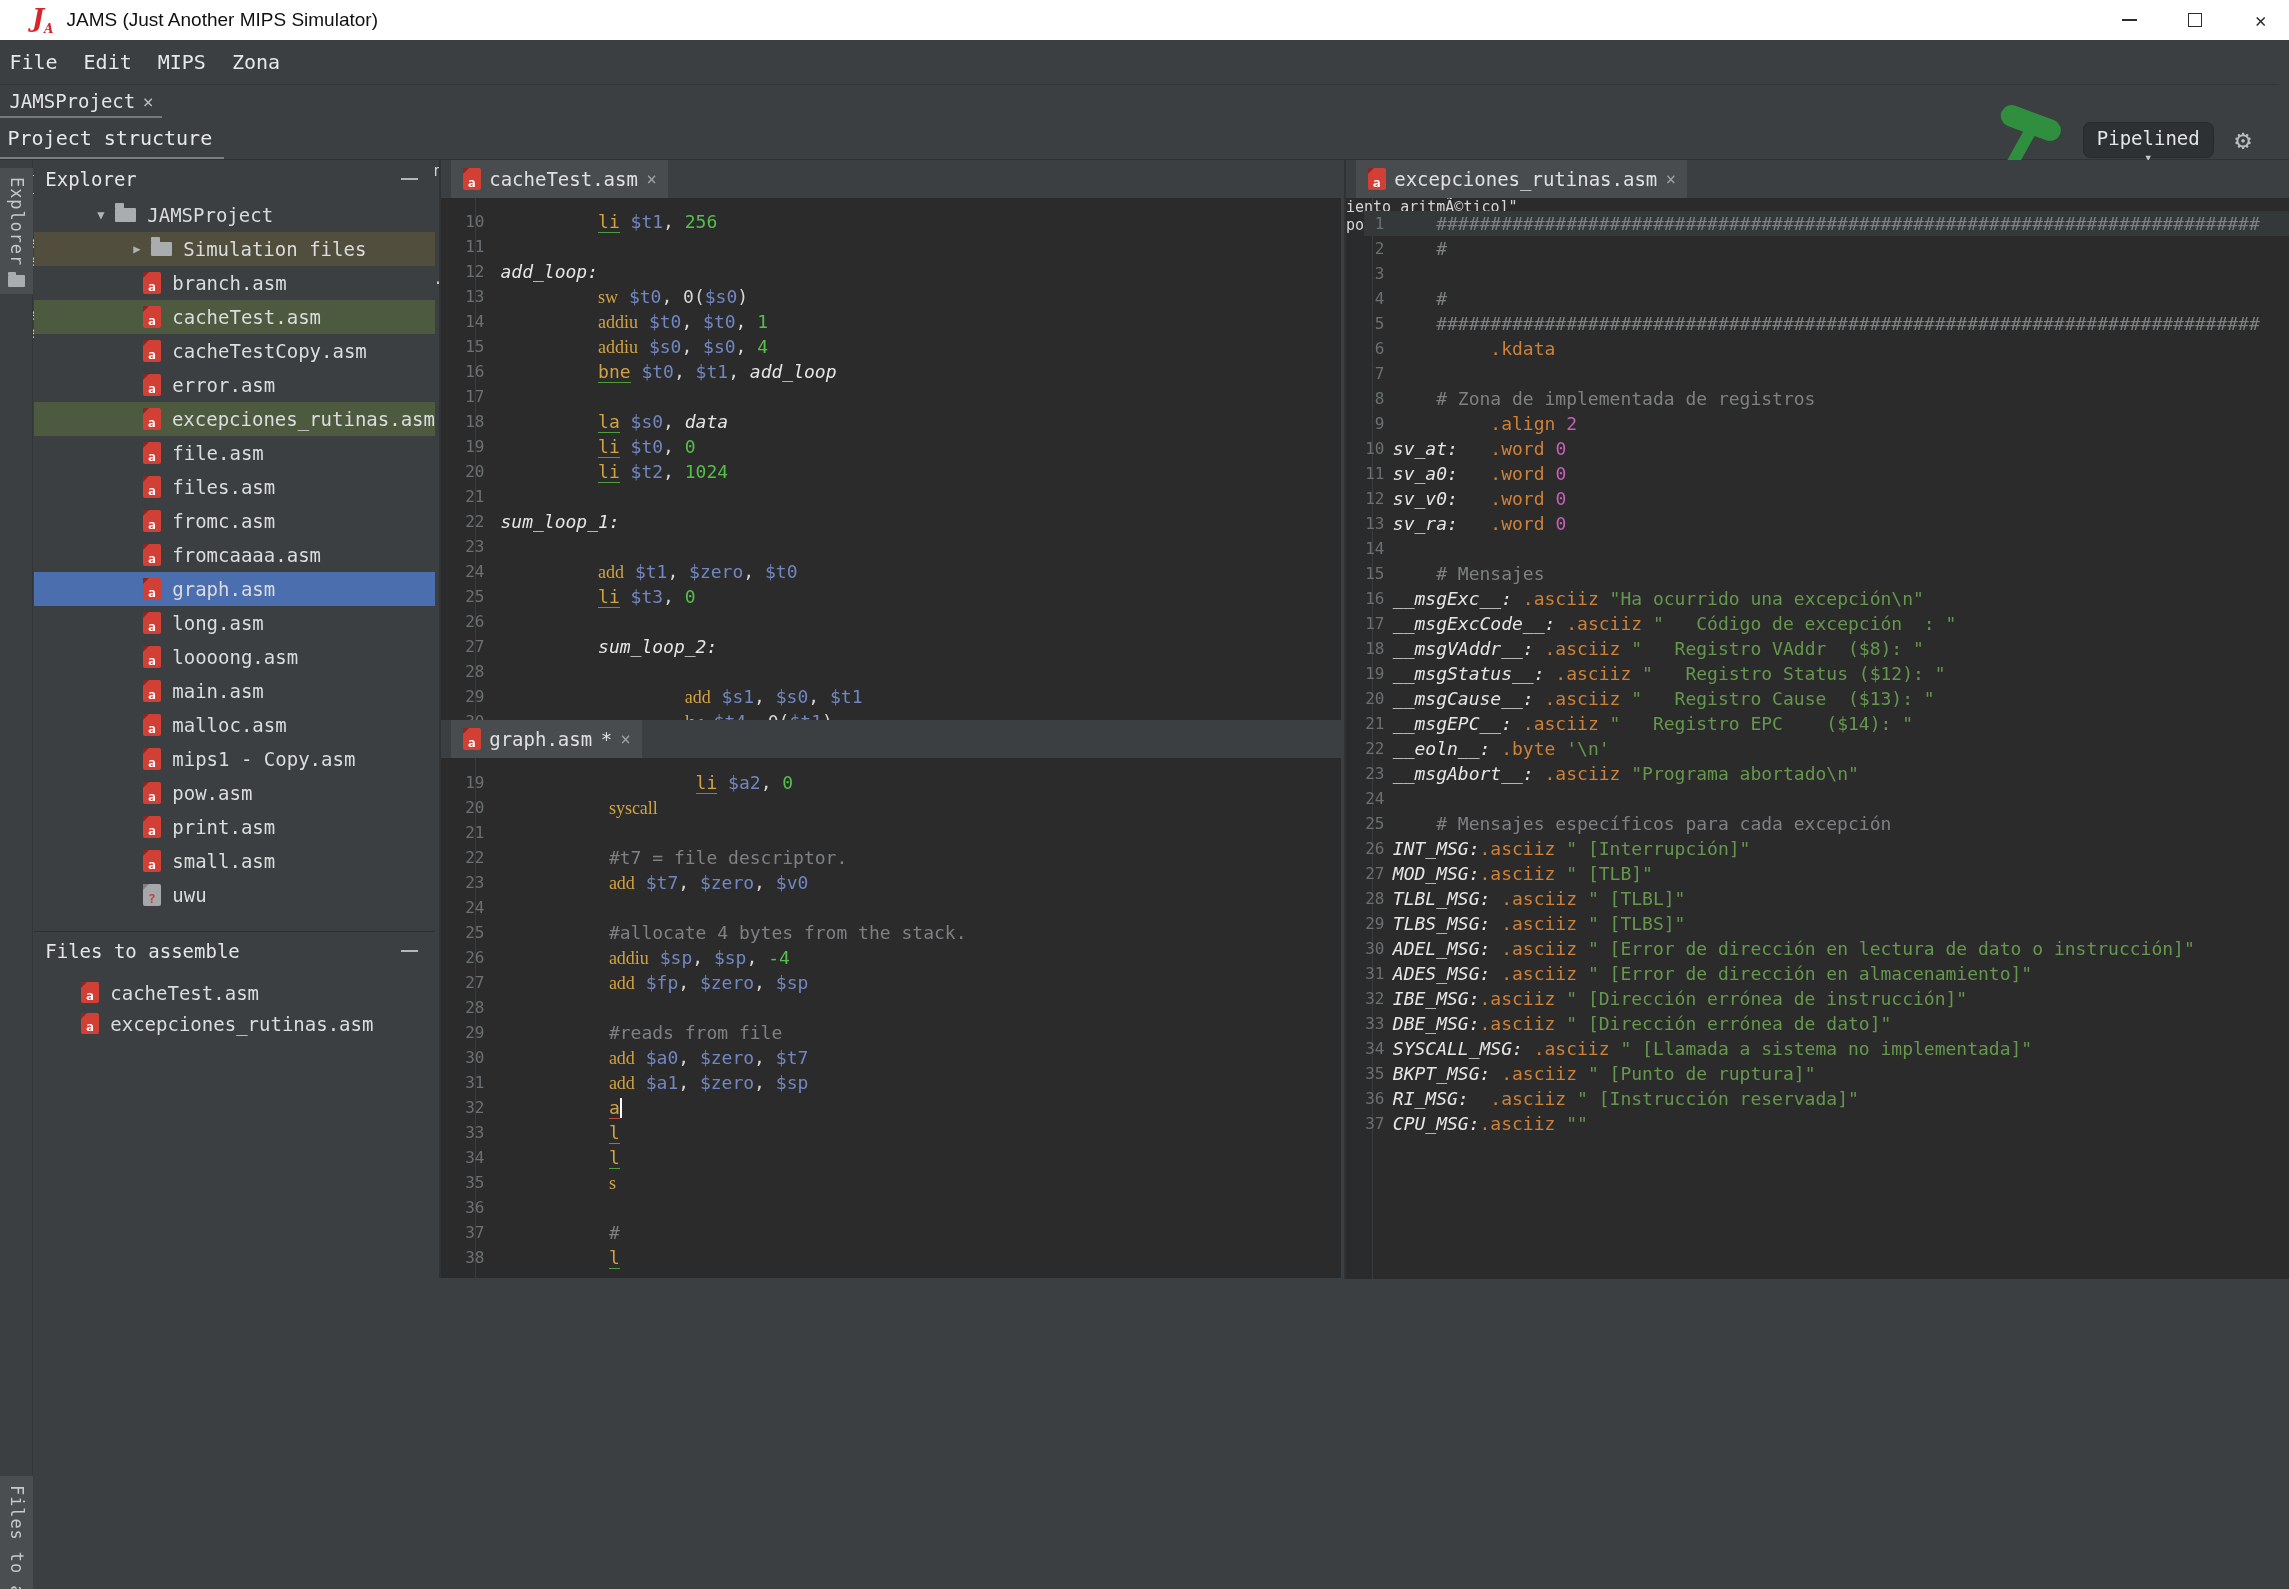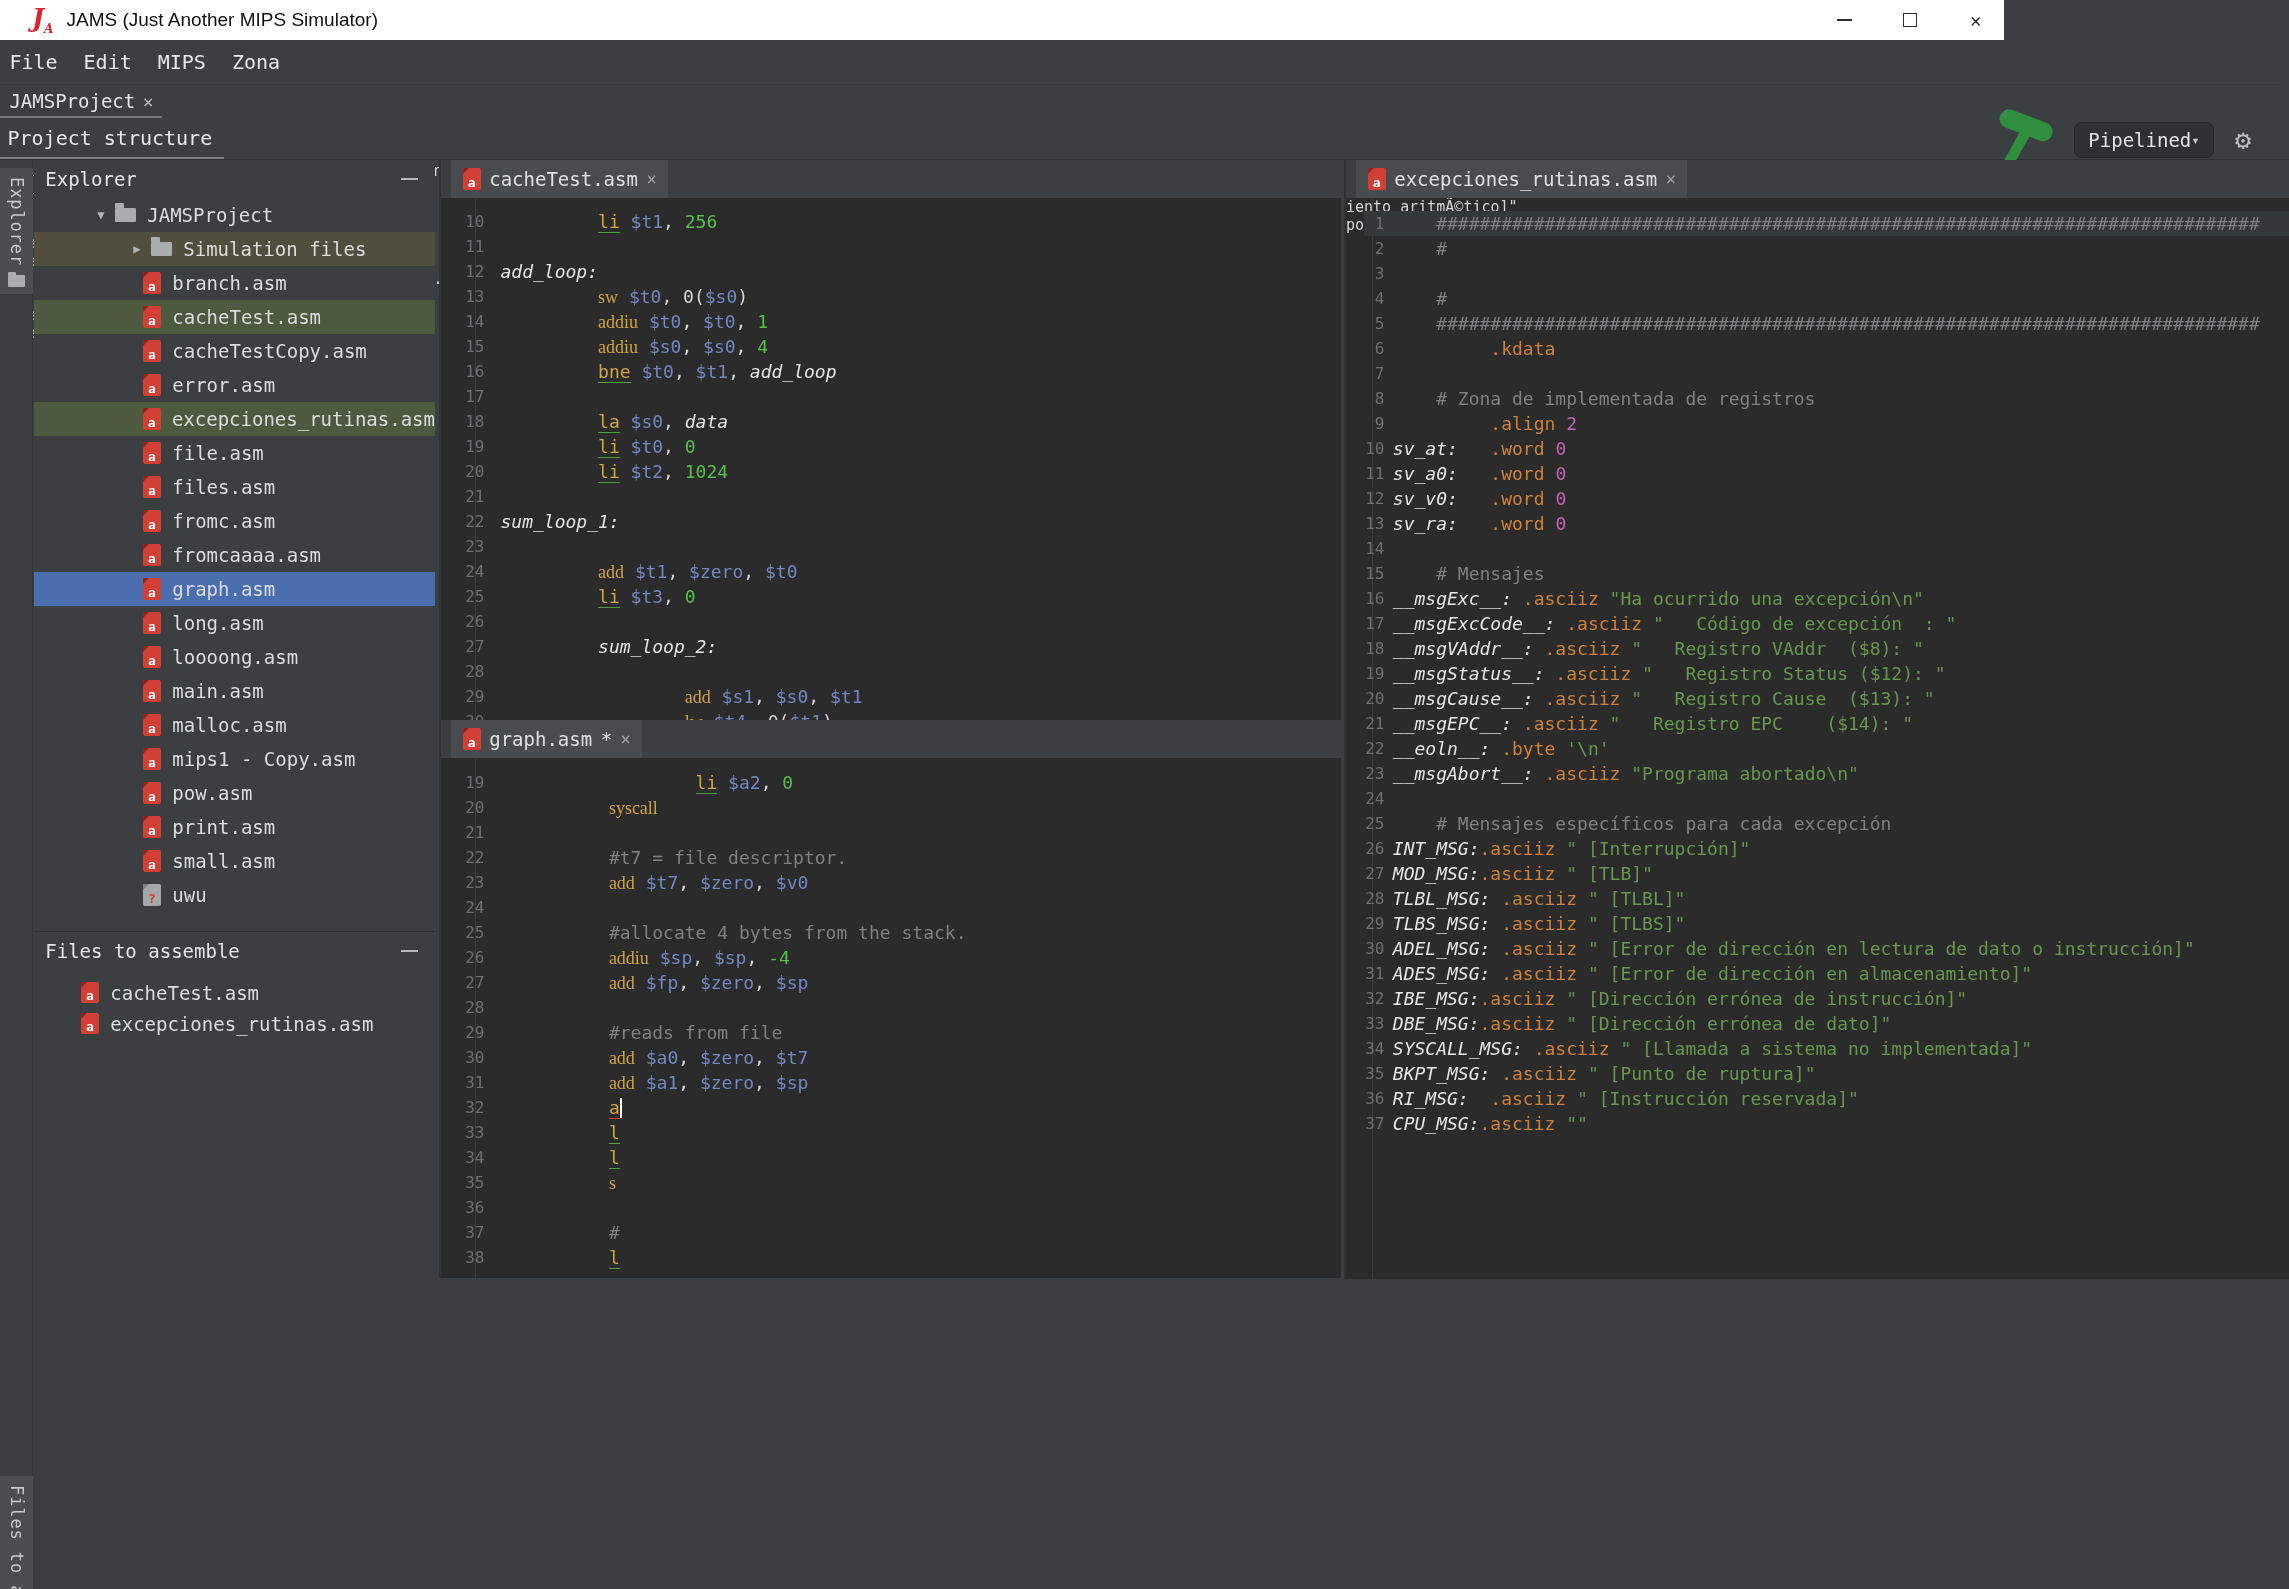--- a/index.html
+++ b/index.html
@@ -1,20 +1,20 @@
 <!DOCTYPE html>
 <html style="font-size:15px"><head>
 <meta charset="utf-8">
 <style>
   * { margin:0; padding:0; box-sizing:border-box; }
   html,body { width:2289px; height:1589px; }
   body { position:relative; background:#3c3f41; font-family:"DejaVu Sans Mono",monospace; overflow:hidden; color:#d6d6d6; }
 
   
-  .titlebar { position:absolute; left:0; top:0; width:2004px; height:40px; background:#ffffff; display:flex; align-items:center; }
+  .titlebar { position:absolute; left:0; top:0; width:2289px; height:40px; background:#ffffff; display:flex; align-items:center; }
   .app-logo { margin-left:32px; color:#d6252b; font-weight:bold; font-size:25.4px; font-style:italic; font-family:"DejaVu Serif",serif; }
   .app-logo sub { font-size:12.2px; }
   .app-title { margin-left:13px; color:#111; font-size:19px; font-family:"Liberation Sans",sans-serif; }
   .winbtns { position:absolute; right:17px; top:0; height:40px; display:flex; align-items:center; gap:43px; }
   .winbtn { width:22.6px; height:22.6px; display:flex; align-items:center; justify-content:center; color:#2c2c2c; font-size:19px; }
   .wb-min { width:15px; height:1.9px; background:#2c2c2c; }
   .wb-max { width:14px; height:14px; border:1.9px solid #2c2c2c; }
 
   
   .menubar { position:absolute; left:0; top:40px; width:2279px; height:45px; background:#3c3f41; display:flex; align-items:center; border-bottom:0.9px solid #333638; }
@@ -25,21 +25,21 @@
   .tabstrip { position:absolute; left:0; top:85px; width:2289px; height:34px; background:#3c3f41; }
   .ptab { position:absolute; left:5.6px; top:0; height:32px; display:flex; align-items:center; gap:7.5px; font-size:19px; color:#e3e5e6; padding:0 3.8px; }
   .ptab-underline { position:absolute; left:0; top:31px; width:162px; height:1.9px; background:#75797b; }
   .ptab .close { color:#b9bdbf; font-size:18px; }
 
   
   .headerbar { position:absolute; left:0; top:119px; width:2289px; height:41px; background:#3c3f41; border-bottom:1.9px solid #2f3234; }
   .hb-title { position:absolute; left:7.5px; top:6.6px; font-size:20px; color:#e6e8e9; }
   .hb-underline { position:absolute; left:0px; top:38px; width:224px; height:1.9px; background:#7a7e80; }
   .hb-right { position:absolute; right:38px; top:1.9px; height:38px; display:flex; align-items:center; gap:21px; }
-  .cfg-select { width:203px; height:36px; background:#2e3133; border:0.9px solid #27292b; border-radius:7.5px; display:flex; align-items:center; padding:4px 13px; }
+  .cfg-select { width:203px; height:36px; background:#2e3133; border:0.9px solid #27292b; border-radius:7.5px; display:flex; align-items:center; padding:4px 13px;flex-direction:column; }
   .cfg-select .val { font-size:19px; color:#e3e5e6; flex:1; }
   .cfg-select .chev { color:#c3c7c9; font-size:14px; }
   .gear { color:#b9bdbf; font-size:27px; line-height:1; }
 
   
   .toolstrip { position:absolute; left:0; top:160px; width:33px; height:1395px; background:#3c3f41; border-right:0.9px solid #333638; }
   .vtab { position:absolute; left:0; width:33px; background:#4a4e50; display:flex; flex-direction:column; align-items:center; padding:9.4px 0 7.5px 0; gap:9.4px; }
   .vtab .vtxt { writing-mode:vertical-lr; font-size:17px; color:#c6c9ca; letter-spacing:0.9px; }
   .vtab-exp { top:7.5px; }
   .vtab-fta { top:1316px; }

